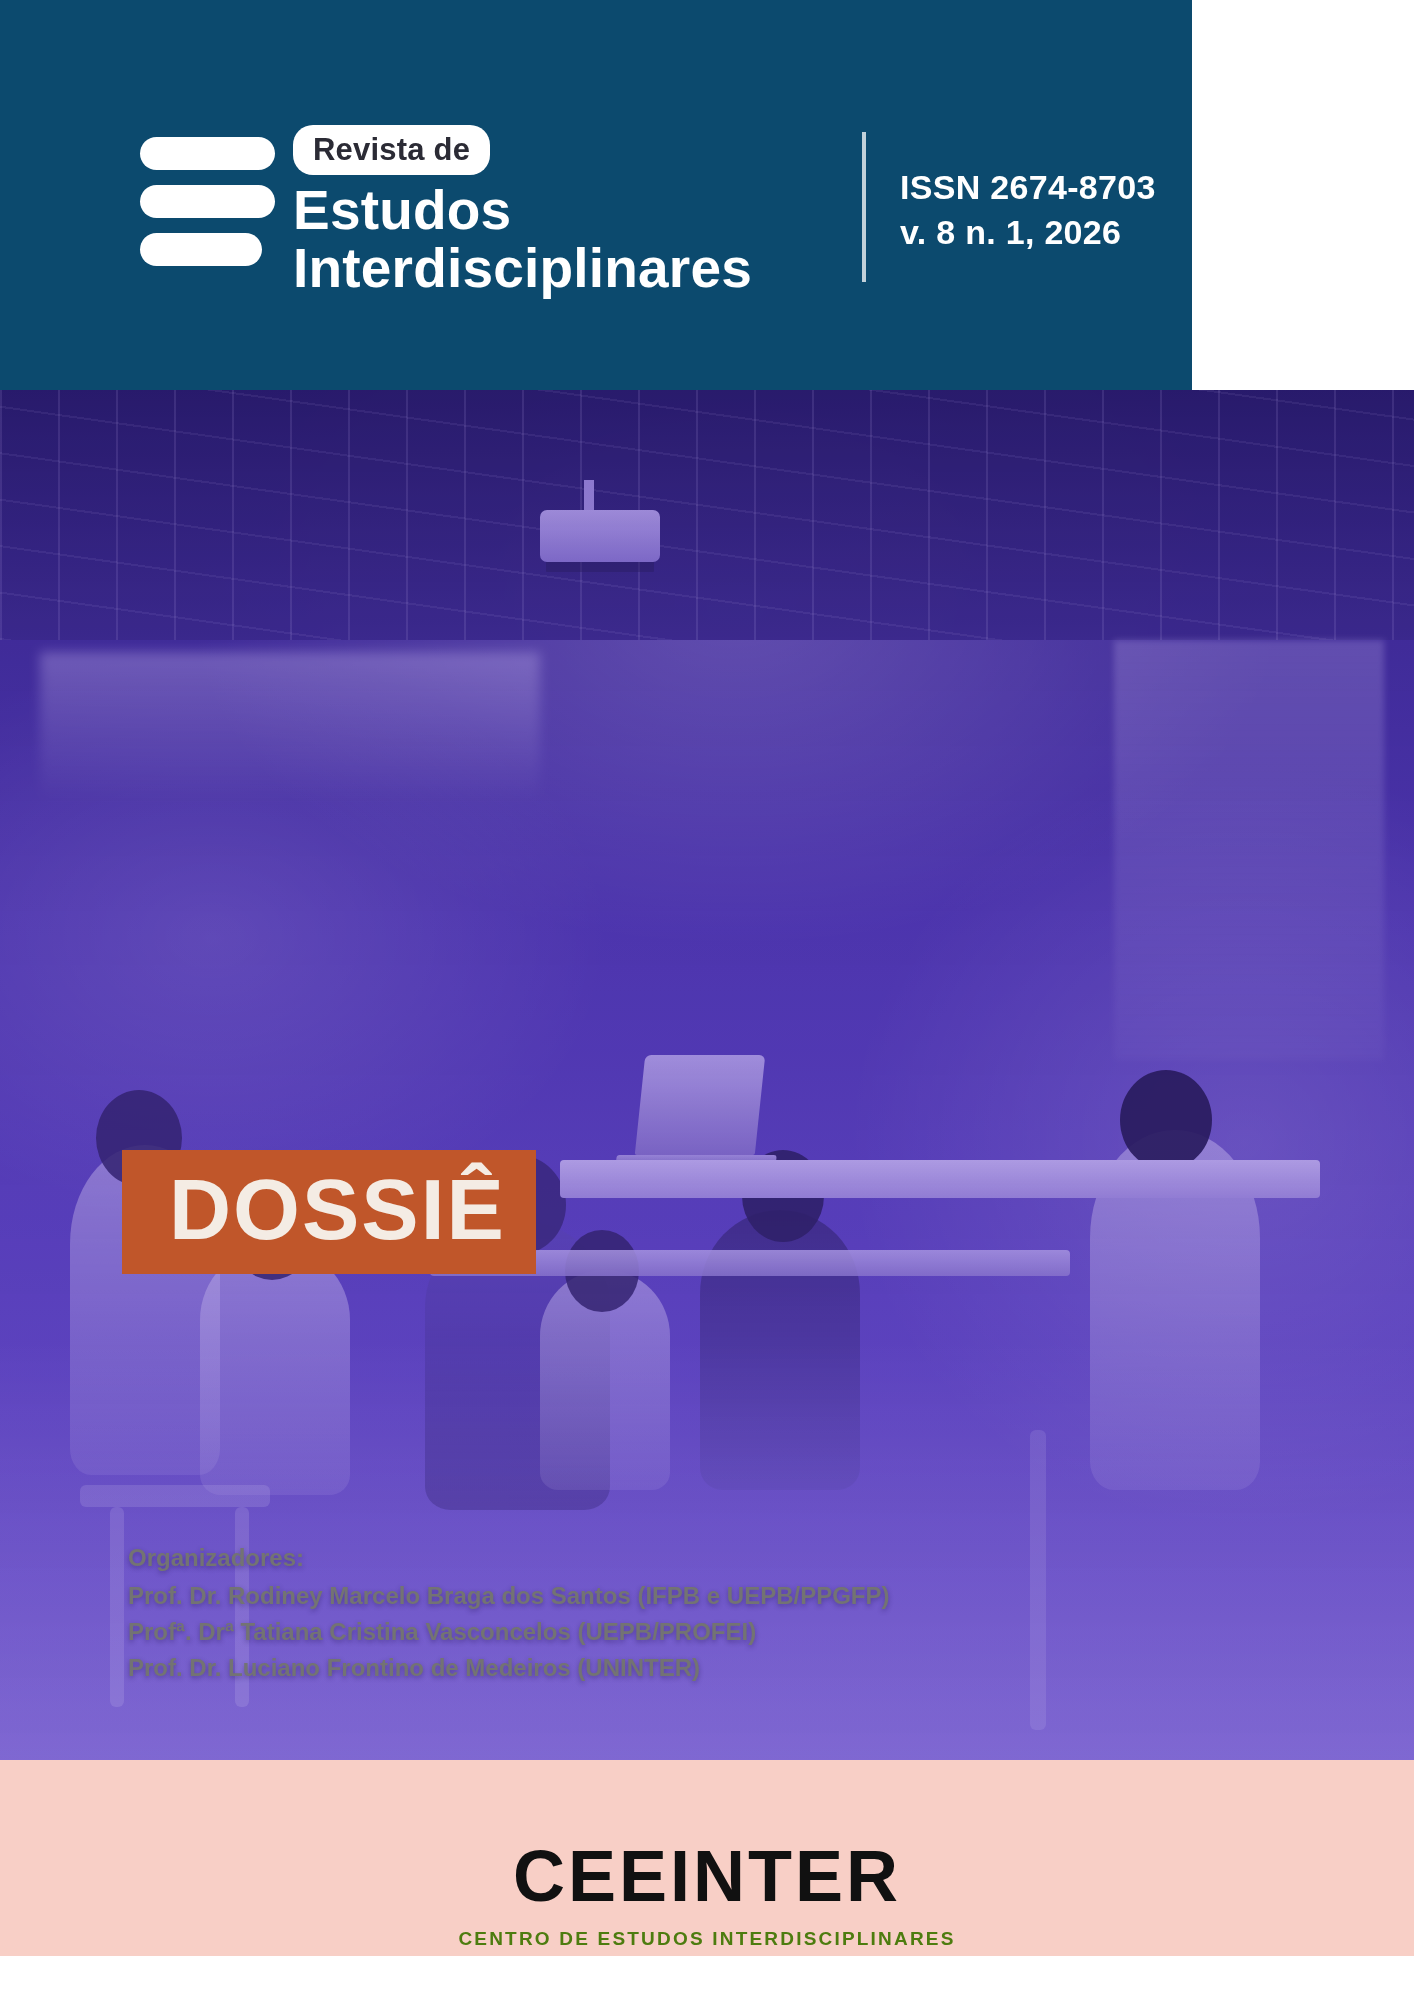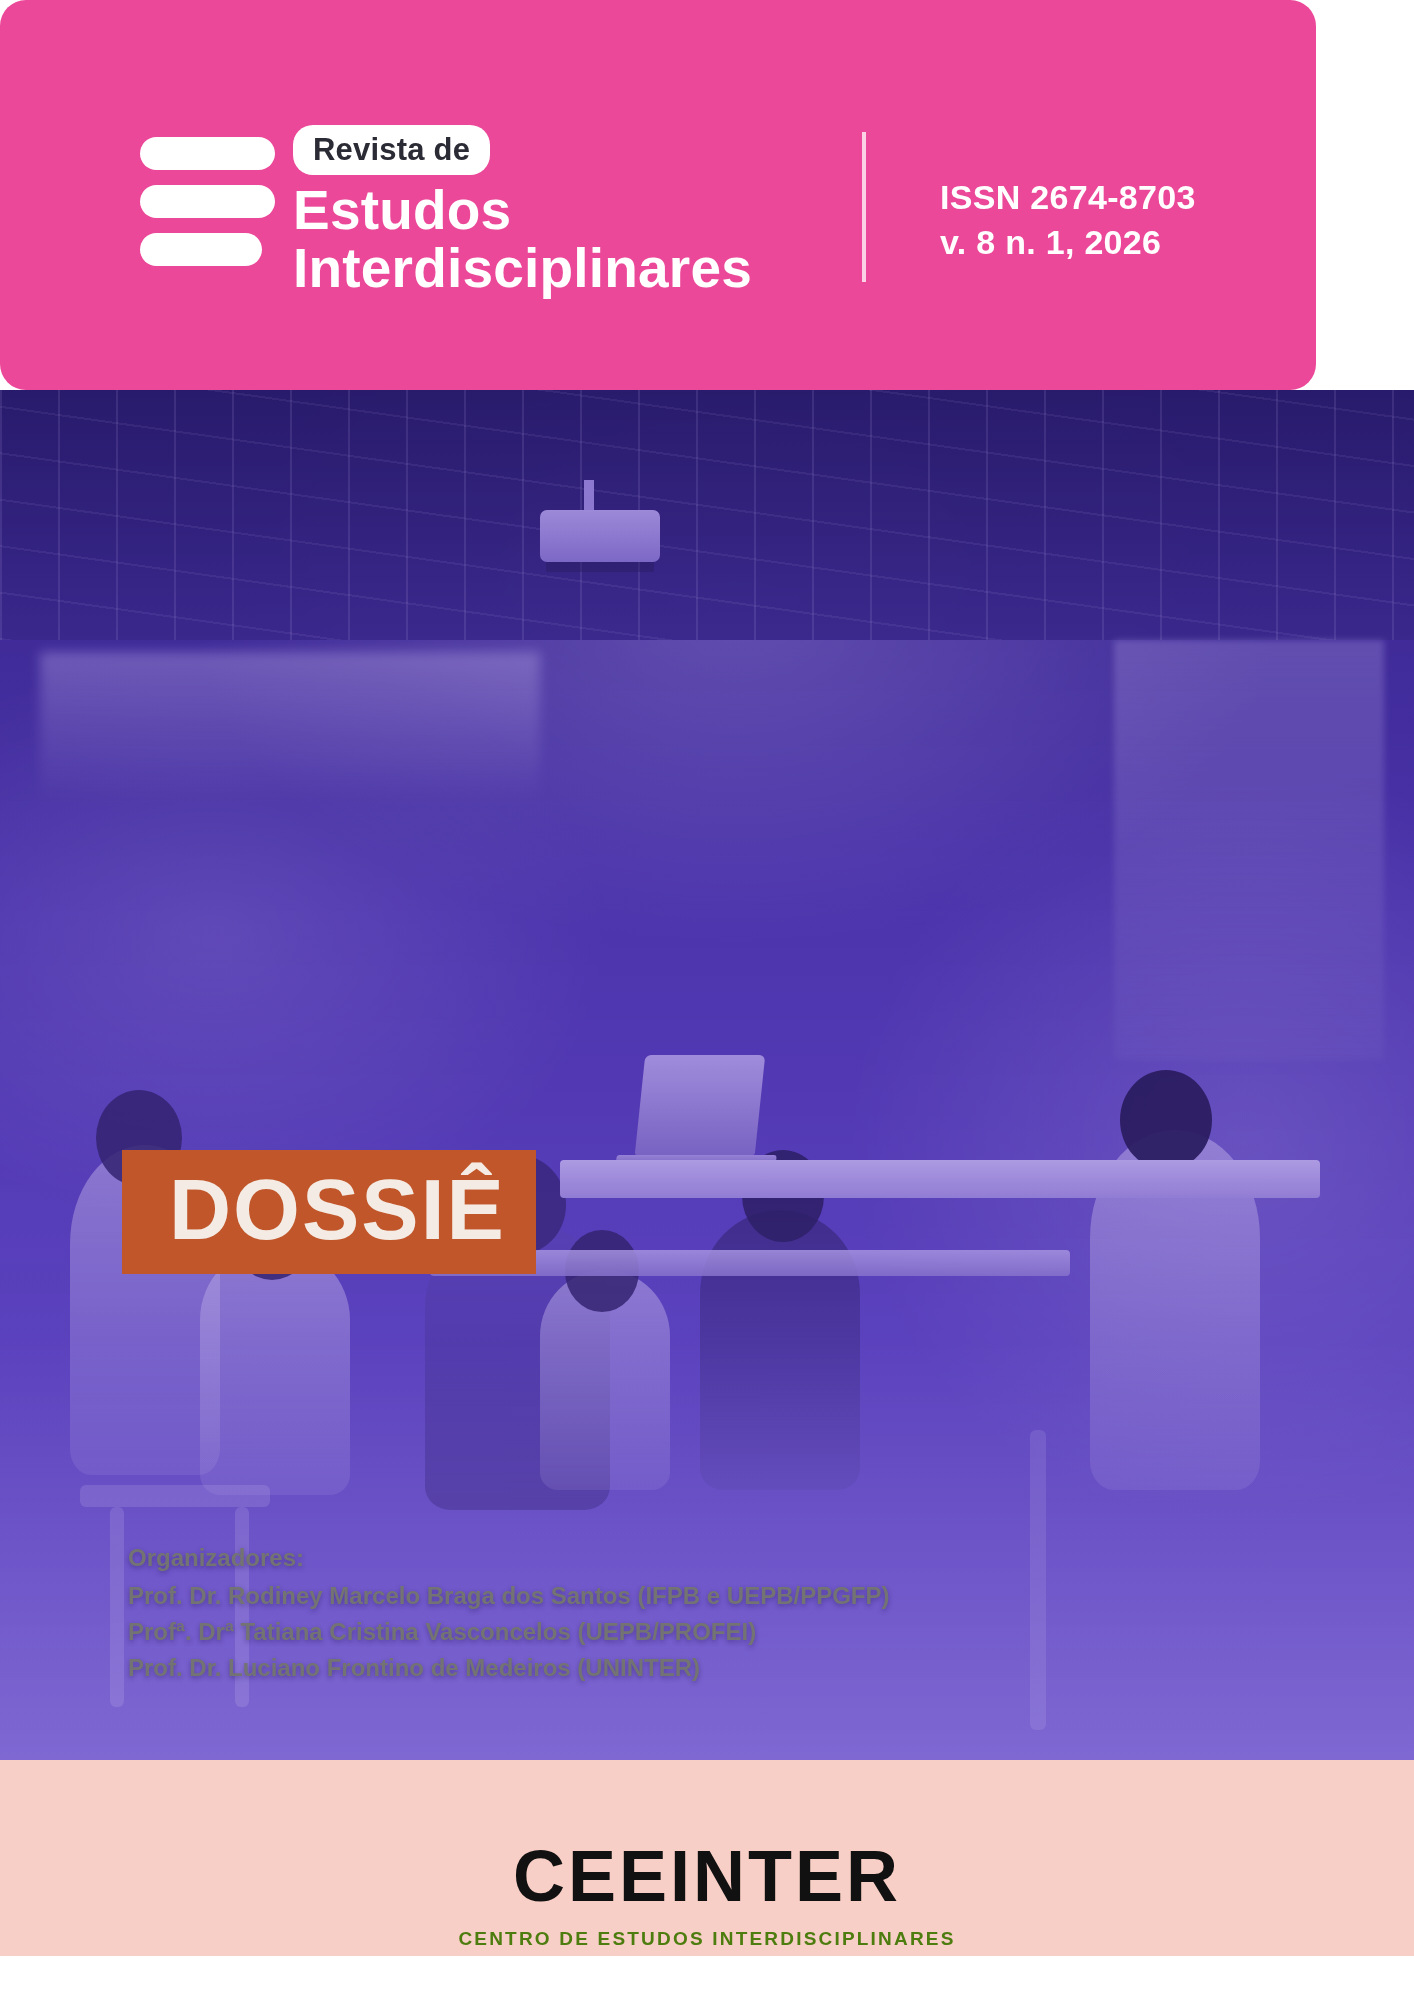--- a/index.html
+++ b/index.html
@@ -16,25 +16,24 @@
     height: 2000px;
     overflow: hidden;
     background: #ffffff;
   }
 
   
   .header {
     position: absolute;
     top: 0;
     left: 0;
-    width: 1316px;
+    width: 1192px;
     height: 390px;
-    background: #ec4899;
+    background: #0c4a6e;
     box-sizing: border-box;
-    border-radius: 26px;
   }
   .logo-block {
     position: absolute;
     left: 140px;
     top: 125px;
     display: flex;
     align-items: flex-start;
   }
   .logo-mark {
     width: 135px;
@@ -81,23 +80,22 @@
     position: absolute;
     left: 862px;
     top: 132px;
     width: 4px;
     height: 150px;
     background: rgba(255,255,255,.75);
   }
   .issn-block {
     position: absolute;
     left: 900px;
-    top: 175px;
+    top: 165px;
     color: #ffffff;
-    margin-left: 40px;
   }
   .issn-line {
     font-size: 34px;
     font-weight: 600;
     line-height: 1.32;
     letter-spacing: .3px;
   }
 
   
   .photo {

